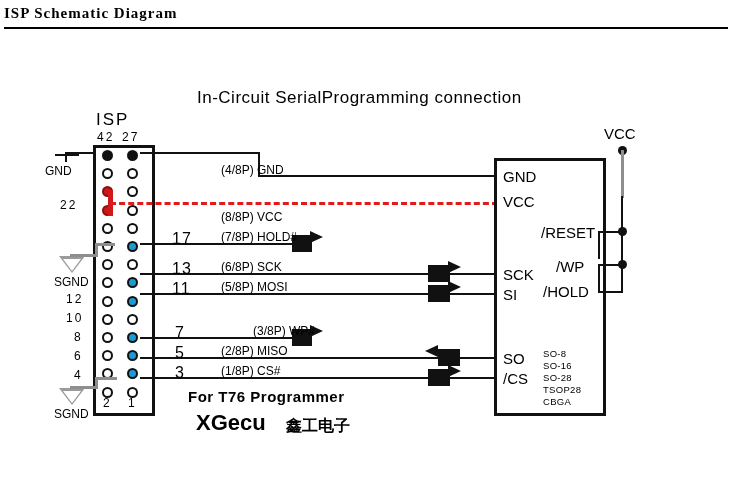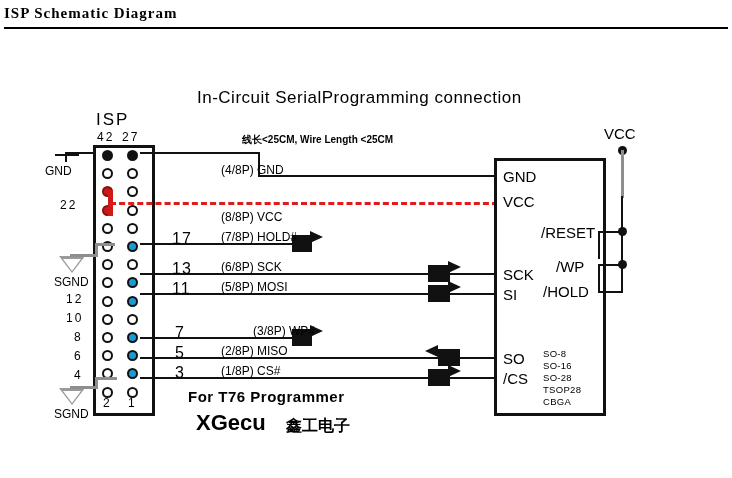--- a/index.html
+++ b/index.html
@@ -79,21 +79,20 @@
 <body>
 
 <div id="titlebar">
   <div class="ttl">ISP Schematic Diagram</div>
 </div>
 <div id="titlerule"></div>
 
 <div id="canvas">
 
   <div class="tx h1" style="left:197px;top:59px;">In-Circuit SerialProgramming connection</div>
-  <div class="tx h3" style="left:242px;top:105px;">线长&lt;25CM, Wire Length &lt;25CM</div>
 
   <div class="tx" style="left:96px;top:81px;font-size:17px;letter-spacing:2px;">ISP</div>
   <div class="pnum" style="left:97px;top:100px;">42</div>
   <div class="pnum" style="left:122px;top:100px;">27</div>
 
   <div id="conn" style="left:93px;top:115px;width:56px;height:265px;"></div>
 
   <div id="pingrid">
       <div class="pin black" style="left: 102px; top: 120px;"></div>
       <div class="pin black" style="left: 127px; top: 120px;"></div>

